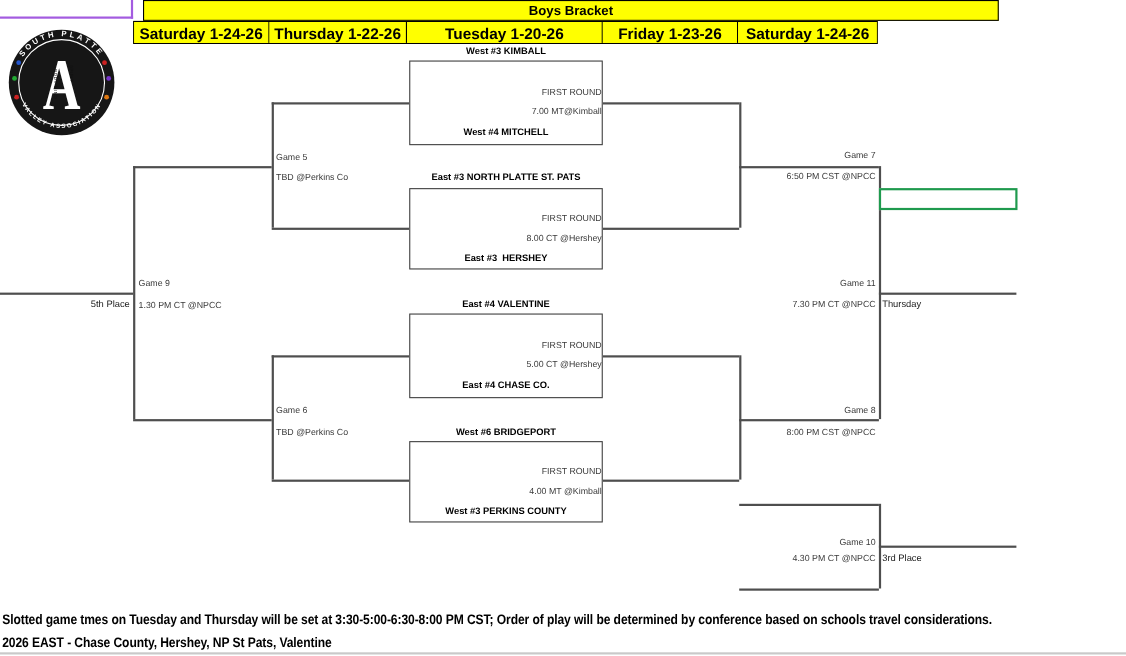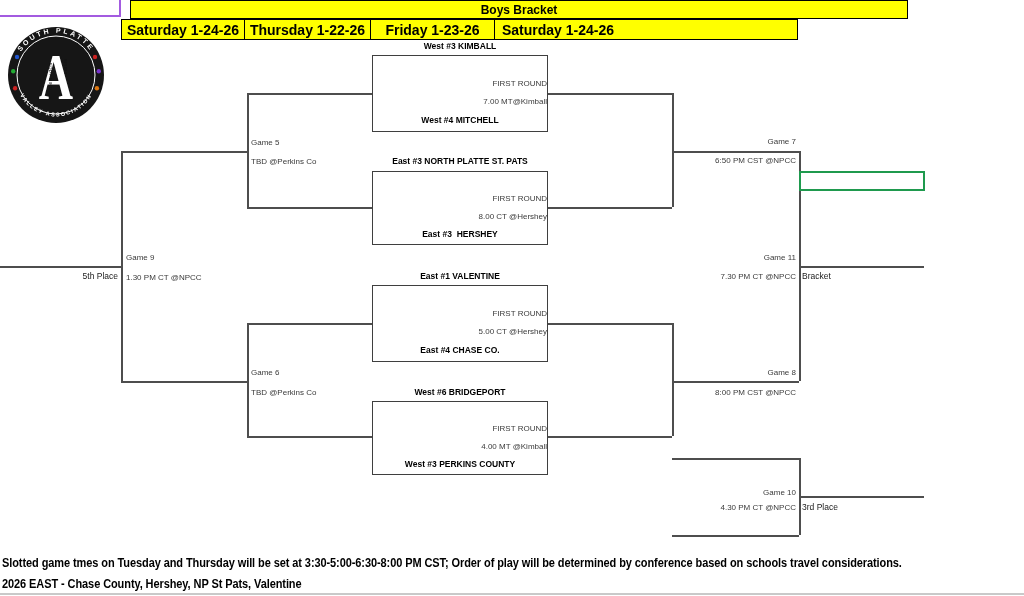--- a/index.html
+++ b/index.html
@@ -60,20 +60,23 @@
   <div class="banner">
     <span>Boys Bracket</span>
   </div>
 
   <div class="daterow">
     <div class="datecell" style="width:123px">
         <span>Saturday 1-24-26</span>
       </div>
     <div class="datecell" style="width:126px">
         <span>Thursday 1-22-26</span>
+      </div>
+    <div class="datecell" style="width:178px">
+        <span>Tuesday 1-20-26</span>
       </div>
     <div class="datecell" style="width:124px">
         <span>Friday 1-23-26</span>
       </div>
     <div class="datecell" style="width:126px">
         <span>Saturday 1-24-26</span>
       </div>
   </div>
 
   <svg class="logo" width="102" height="98" viewBox="-51 -49 102 98">
@@ -136,21 +139,21 @@
     <div class="team-bottom">West #4 MITCHELL</div>
   </div>
 
   <div class="team-top" style="top:156px">East #3 NORTH PLATTE ST. PATS</div>
   <div class="mbox" style="top:171px;height:74px">
     <div class="round">FIRST ROUND</div>
     <div class="mtime">8.00 CT @Hershey</div>
     <div class="team-bottom">East #3  HERSHEY</div>
   </div>
 
-  <div class="team-top" style="top:271px">East #1 VALENTINE</div>
+  <div class="team-top" style="top:271px">East #4 VALENTINE</div>
   <div class="mbox" style="top:285px;height:77px">
     <div class="round">FIRST ROUND</div>
     <div class="mtime">5.00 CT @Hershey</div>
     <div class="team-bottom">East #4 CHASE CO.</div>
   </div>
 
   <div class="team-top" style="top:387px">West #6 BRIDGEPORT</div>
   <div class="mbox" style="top:401px;height:74px">
     <div class="round">FIRST ROUND</div>
     <div class="mtime">4.00 MT @Kimball</div>
@@ -168,21 +171,21 @@
 
   <div class="gl r" style="left:646px;top:368px">Game 8</div>
   <div class="gl r" style="left:646px;top:388px">8:00 PM CST @NPCC</div>
 
   <div class="gl" style="left:126px;top:253px">Game 9</div>
   <div class="gl" style="left:126px;top:273px">1.30 PM CT @NPCC</div>
   <div class="place" style="left:18px;top:271px;width:100px;text-align:right">5th Place</div>
 
   <div class="gl r" style="left:646px;top:253px">Game 11</div>
   <div class="gl r" style="left:646px;top:272px">7.30 PM CT @NPCC</div>
-  <div class="place" style="left:802px;top:271px">Bracket</div>
+  <div class="place" style="left:802px;top:271px">Thursday</div>
 
   <div class="gl r" style="left:646px;top:488px">Game 10</div>
   <div class="gl r" style="left:646px;top:503px">4.30 PM CT @NPCC</div>
   <div class="place" style="left:802px;top:502px">3rd Place</div>
 
   <div class="selection"></div>
 
   <div class="foot" style="top:556px">Slotted game tmes on Tuesday and Thursday will be set at 3:30-5:00-6:30-8:00 PM CST; Order of play will be determined by conference based on schools travel considerations.</div>
   <div class="foot" style="top:577px">2026 EAST - Chase County, Hershey, NP St Pats, Valentine</div>
   <div class="bottomline"></div>

